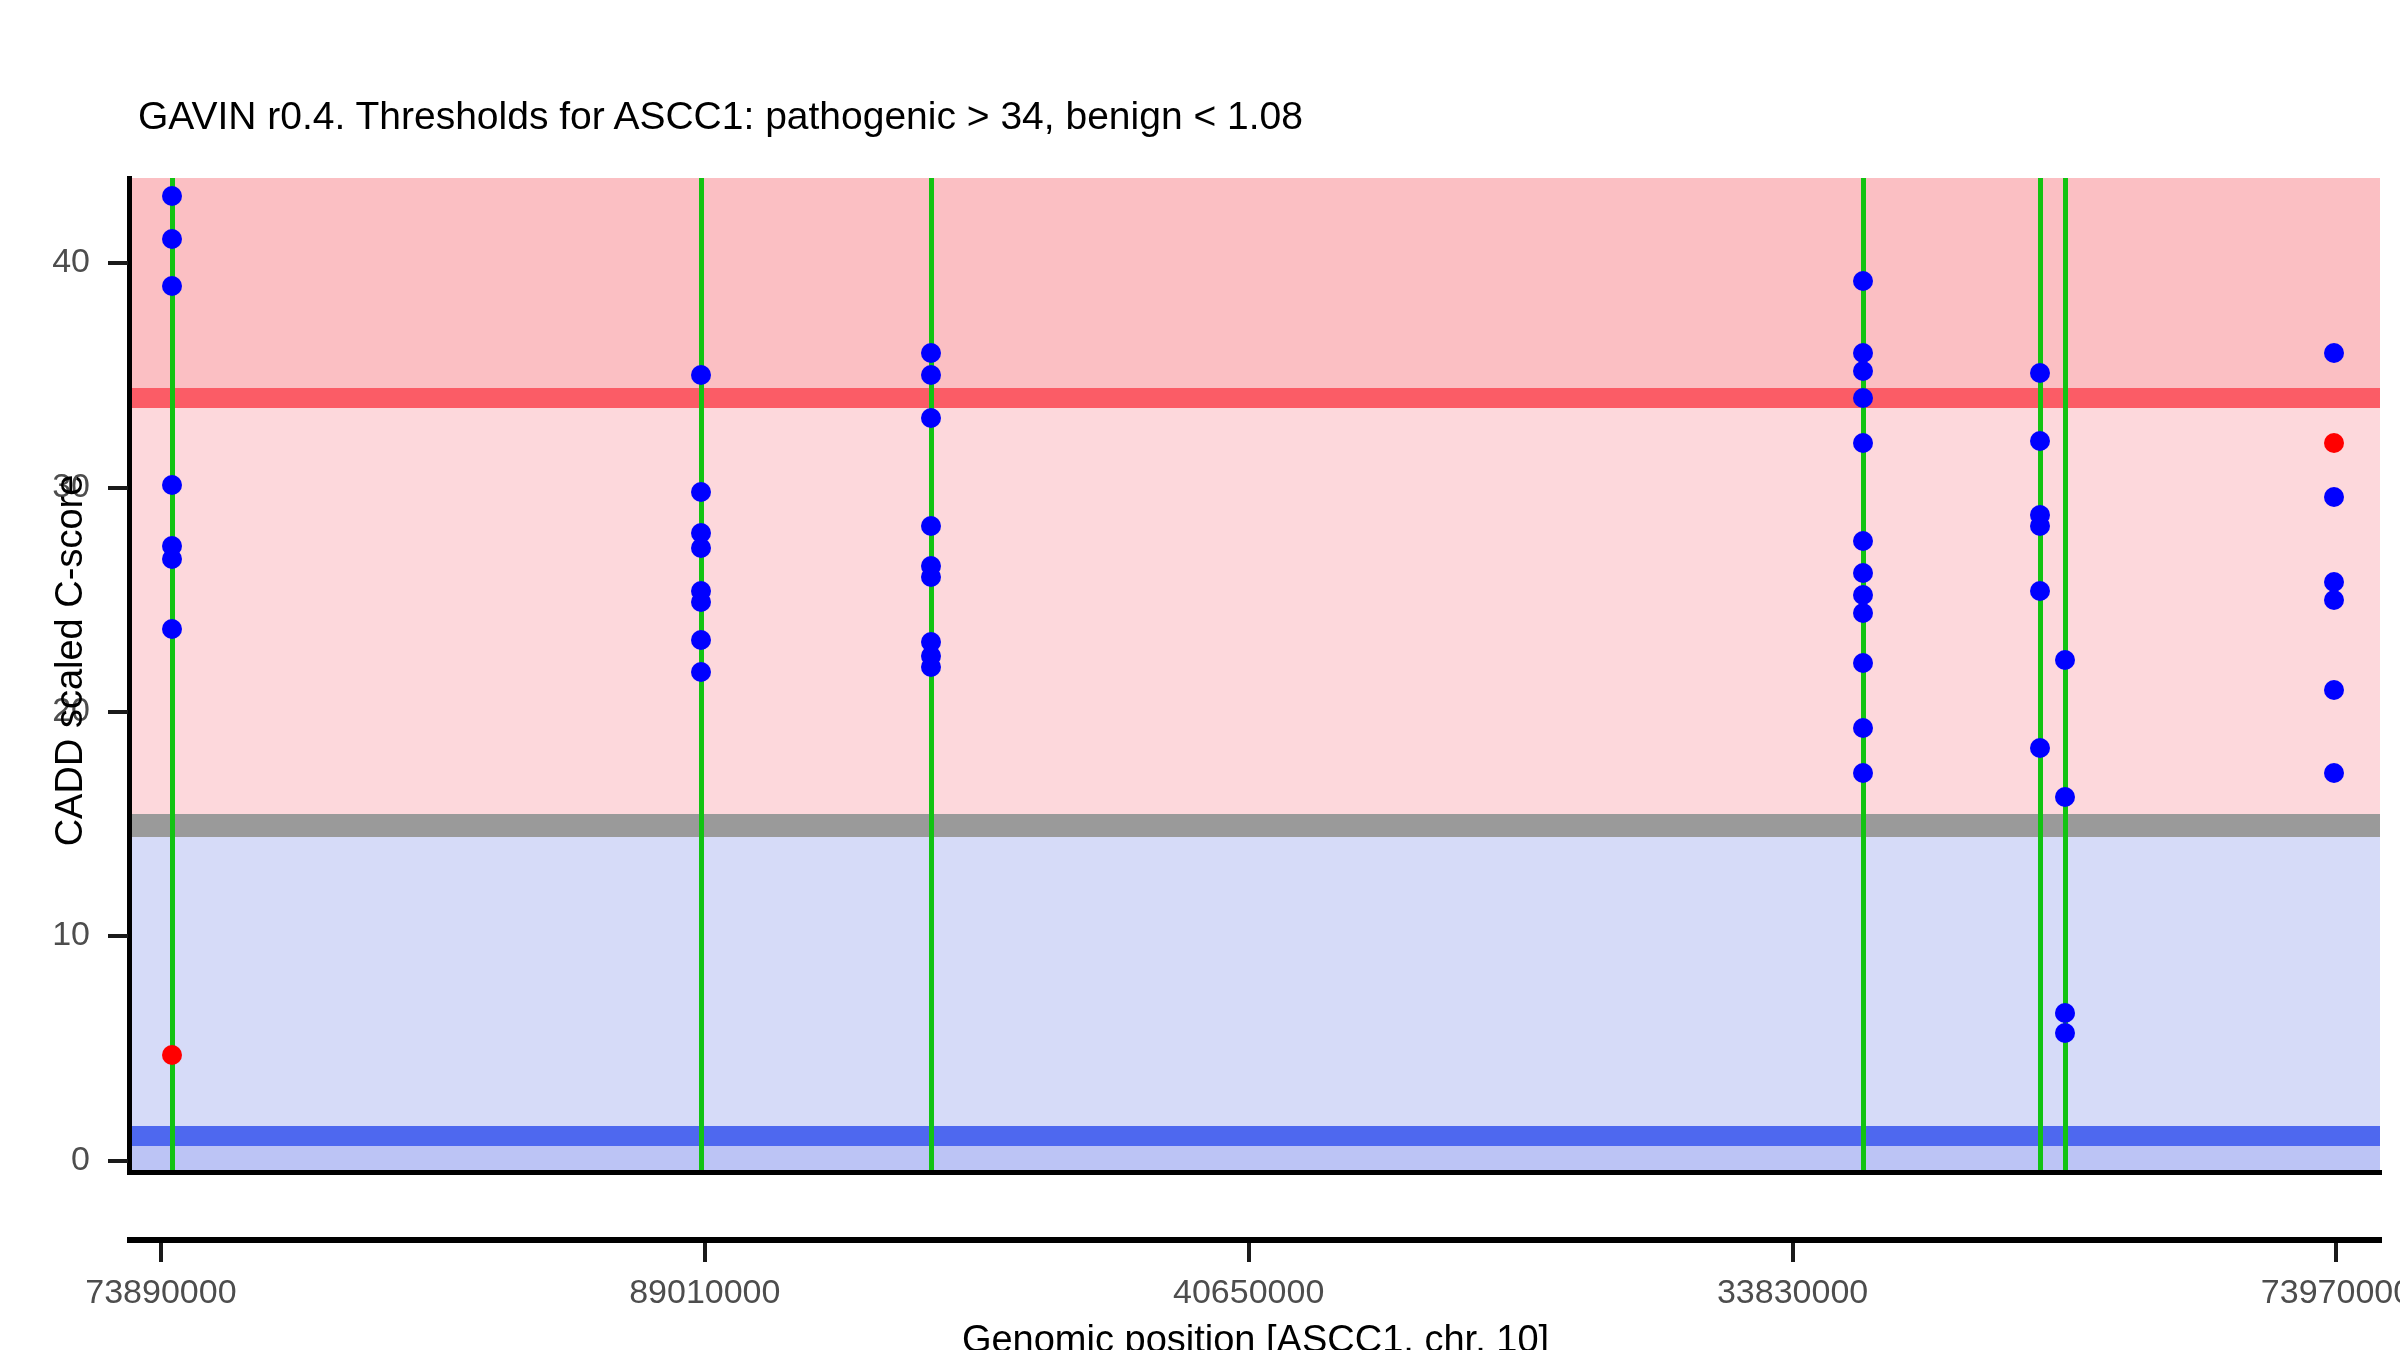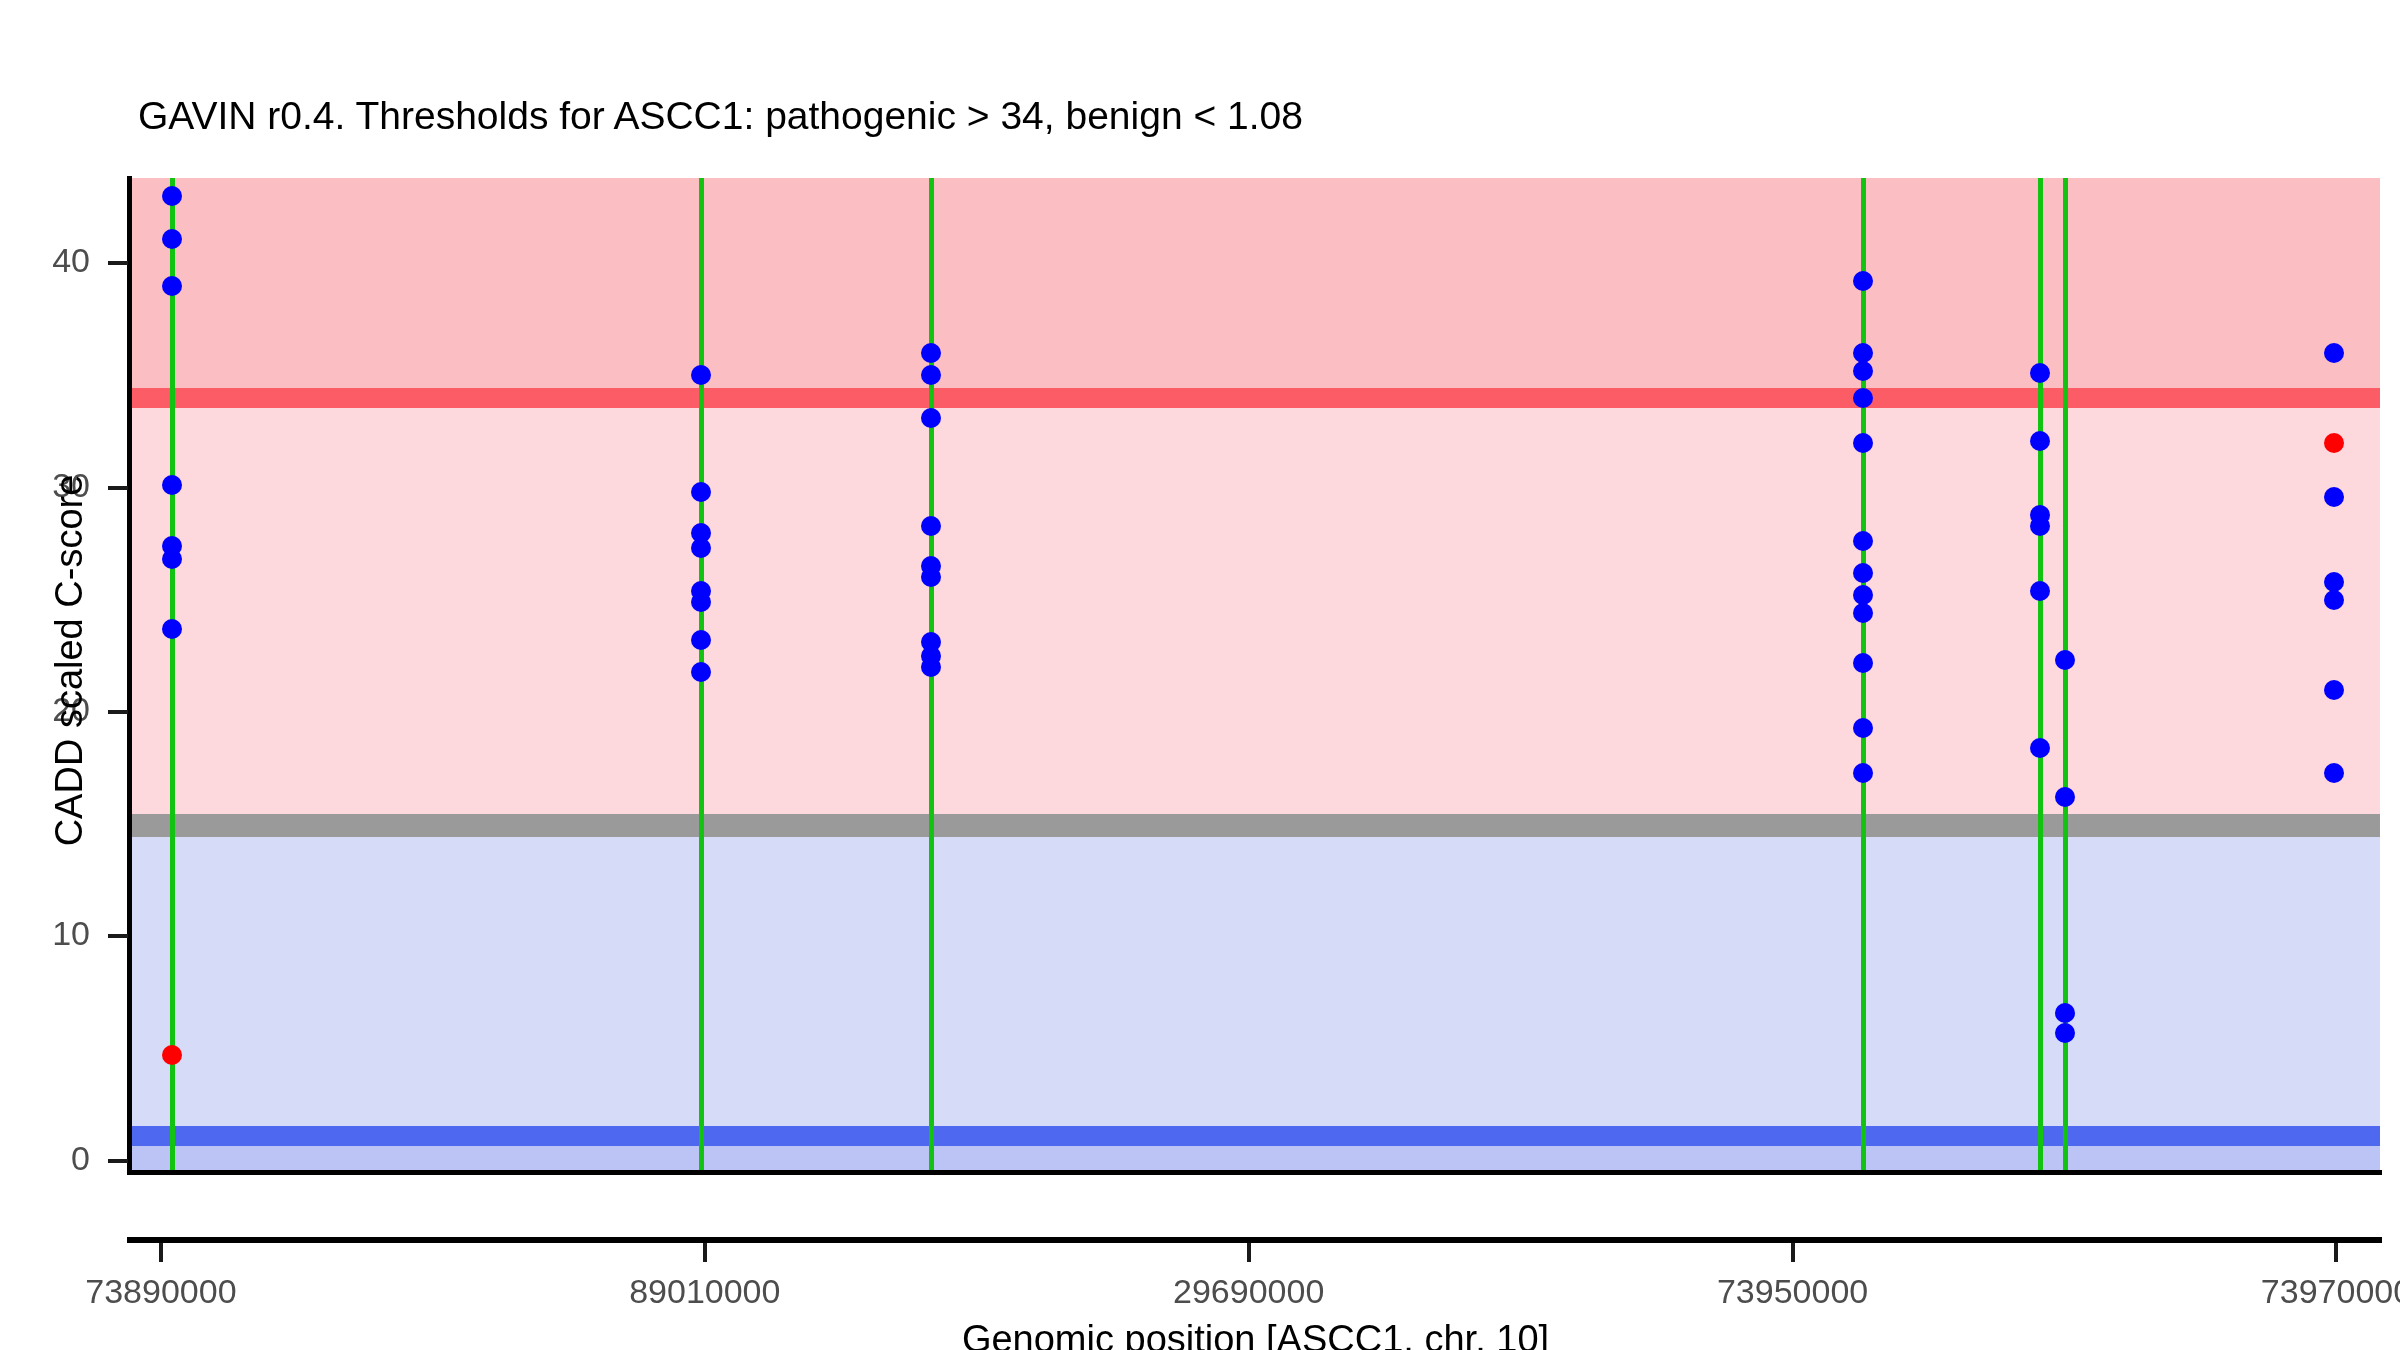--- a/index.html
+++ b/index.html
@@ -253,23 +253,23 @@
       <div style="position: absolute; left: -110px; width: 200px; text-align: right; color: rgb(77, 77, 77); font-size: 34px; top: 465.643px;">30</div>
       <div class="ytick-mark" style="top: 263.264px;"></div>
       <div style="position: absolute; left: -110px; width: 200px; text-align: right; color: rgb(77, 77, 77); font-size: 34px; top: 241.264px;">40</div>
     </div>
   <div id="xticks-layer">
       <div class="xtick-mark" style="left: 160.914px;"></div>
       <div class="xtick-label" style="left: 160.914px;">73890000</div>
       <div class="xtick-mark" style="left: 704.808px;"></div>
       <div class="xtick-label" style="left: 704.808px;">89010000</div>
       <div class="xtick-mark" style="left: 1248.7px;"></div>
-      <div class="xtick-label" style="left: 1248.7px;">29690000</div>
+      <div class="xtick-label" style="left: 1248.7px;">40650000</div>
       <div class="xtick-mark" style="left: 1792.59px;"></div>
-      <div class="xtick-label" style="left: 1792.59px;">73950000</div>
+      <div class="xtick-label" style="left: 1792.59px;">33830000</div>
       <div class="xtick-mark" style="left: 2336.49px;"></div>
       <div class="xtick-label" style="left: 2336.49px;">73970000</div>
     </div>
 
   <div id="ylabel">CADD scaled C-score</div>
   <div id="xlabel">Genomic position [ASCC1, chr. 10]</div>
 
 </div>
 
 </body></html>

